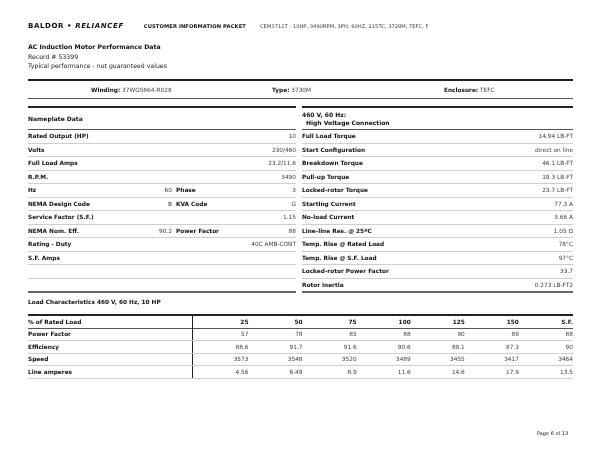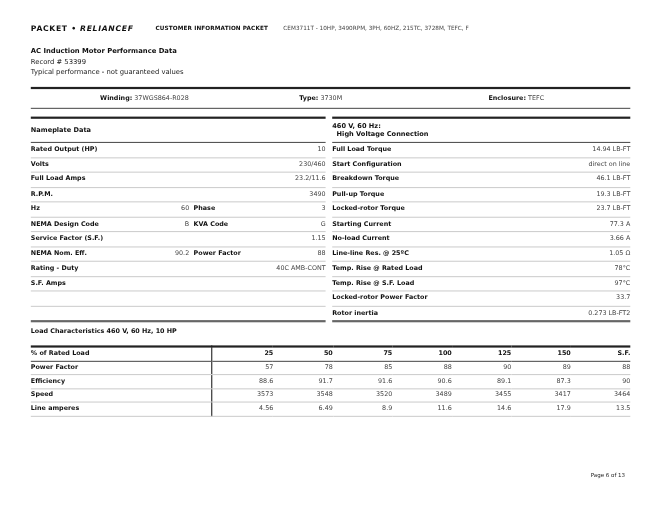--- a/index.html
+++ b/index.html
@@ -51,21 +51,21 @@
   .lc td { text-align:right; color:#444; border-bottom:1px solid #cfcfcf; }
   .lc tbody tr { border-bottom:1px solid #cfcfcf; }
 
   .page { position:absolute; top:430px; left:537px; font-size:5px; color:#222; white-space:nowrap; }
 </style>
 </head>
 <body>
 
 <div class="hdr">
   <span class="logo">
-    <span>PACKET</span>
+    <span>BALDOR</span>
     <span>•</span>
     <i>RELIANCE</i><i>F</i>
   </span>
   <span class="cip">CUSTOMER INFORMATION PACKET</span>
   <span class="model">CEM3711T - 10HP, 3490RPM, 3PH, 60HZ, 215TC, 3728M, TEFC, F</span>
 </div>
 
 <div class="title-block">
   <div class="t1">AC Induction Motor Performance Data</div>
   <div class="t2">Record # 53399</div>

